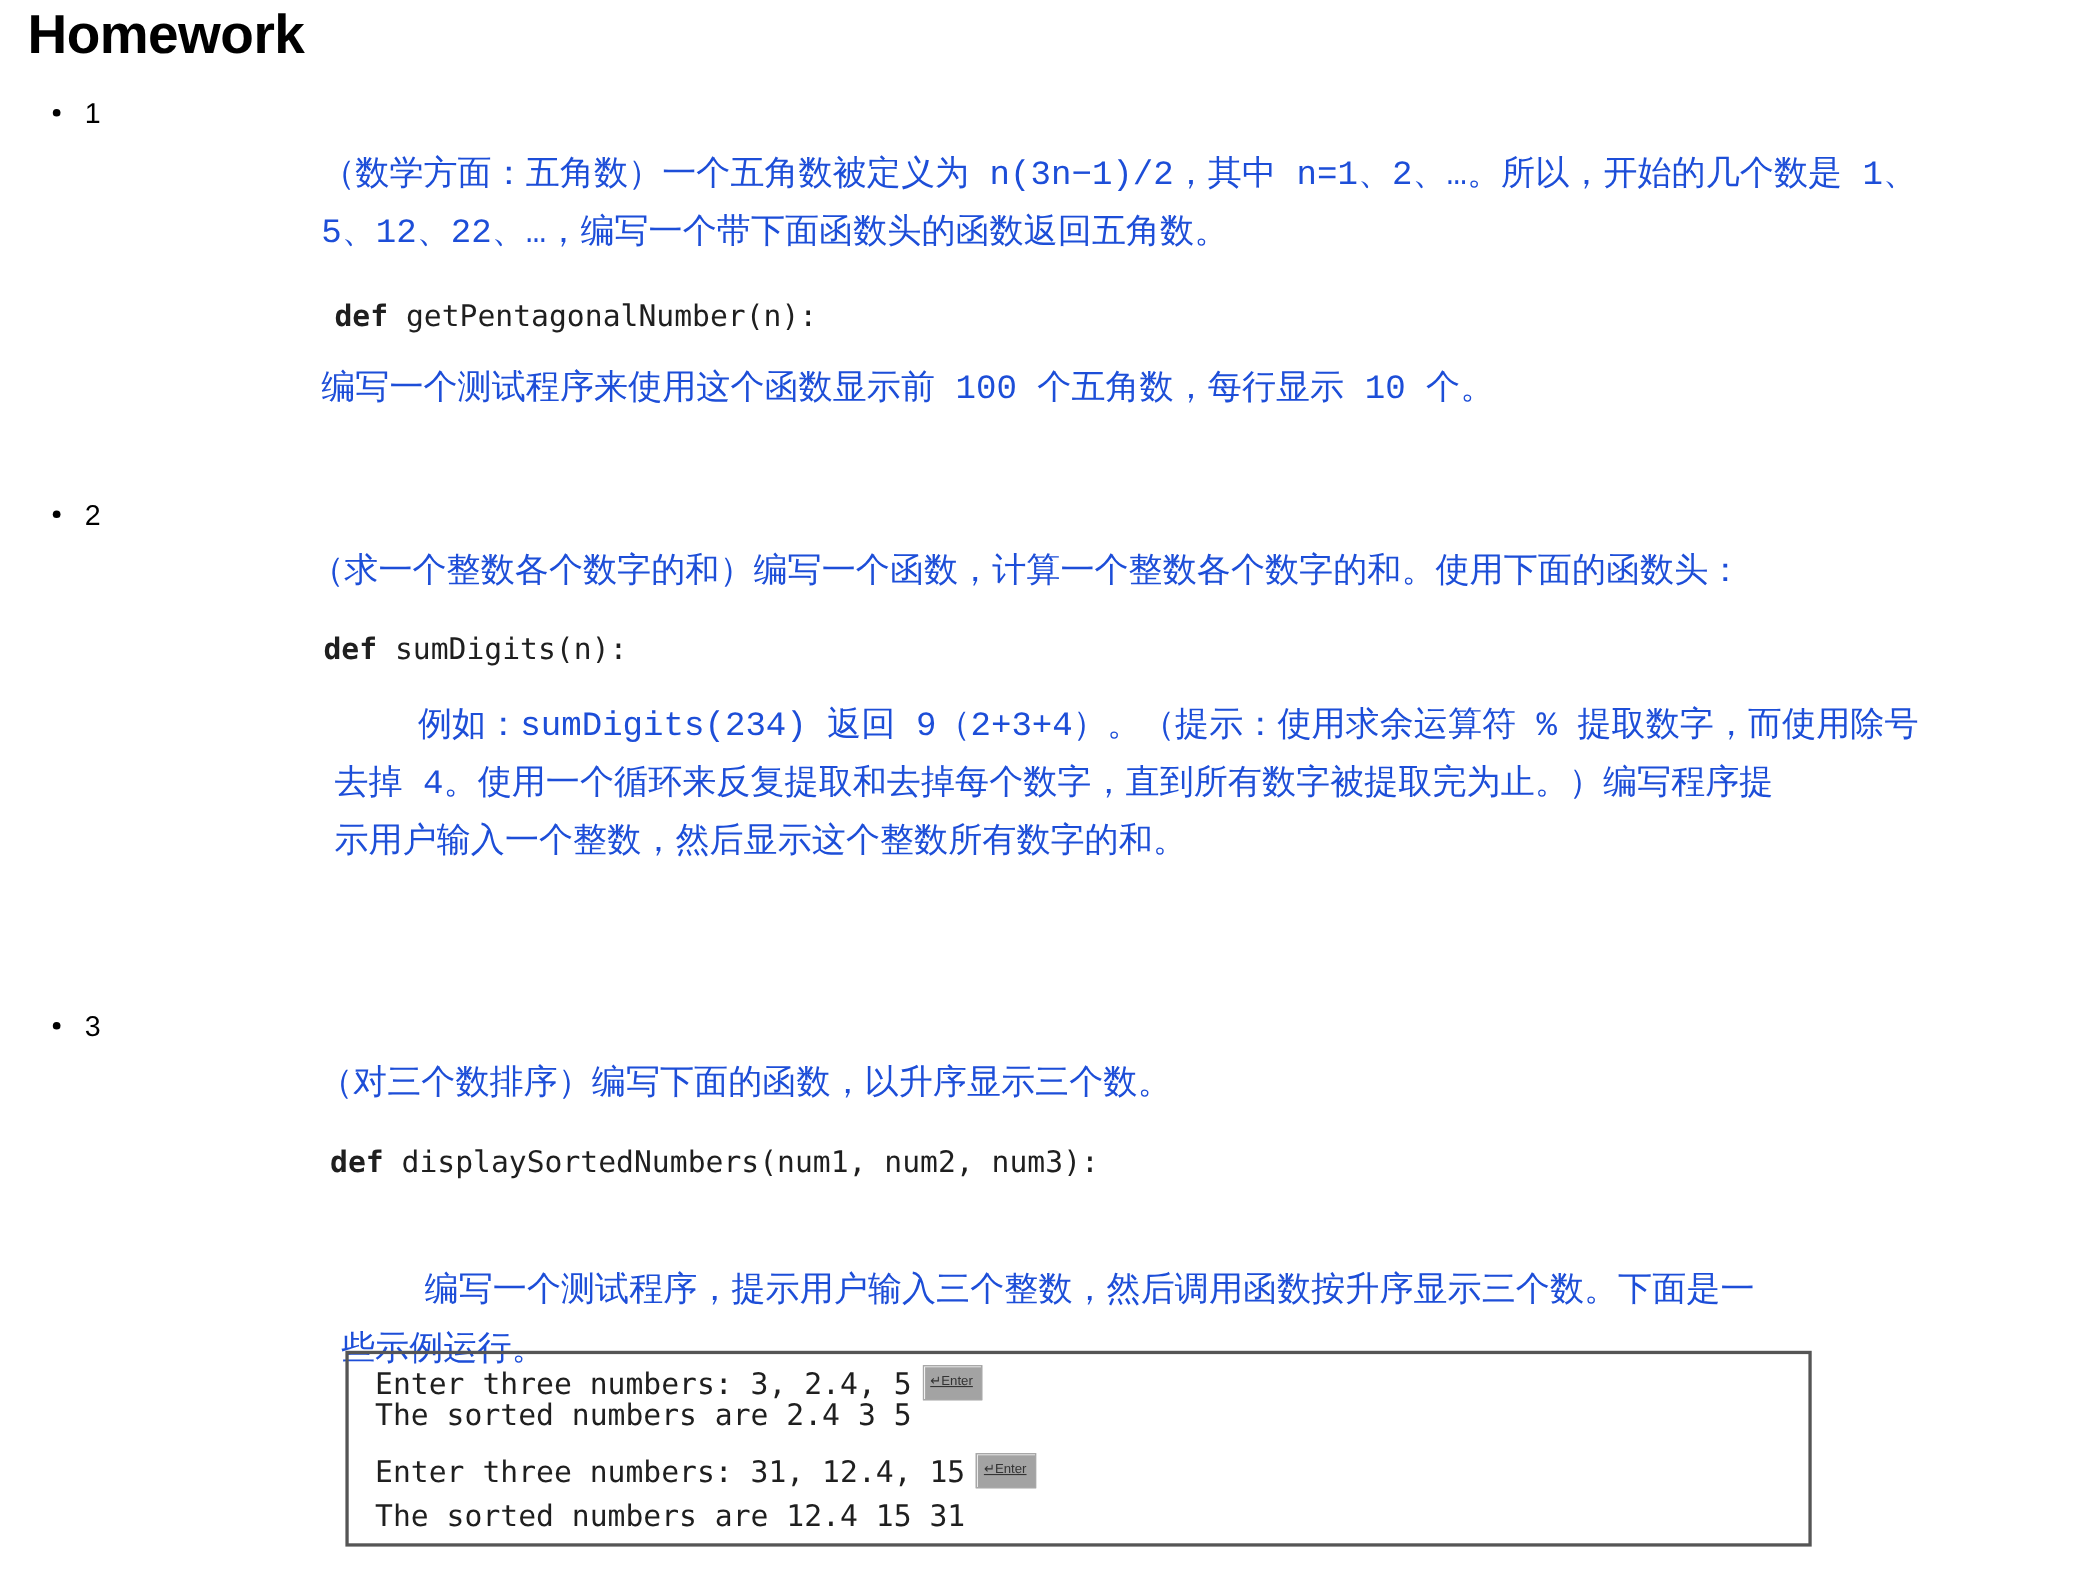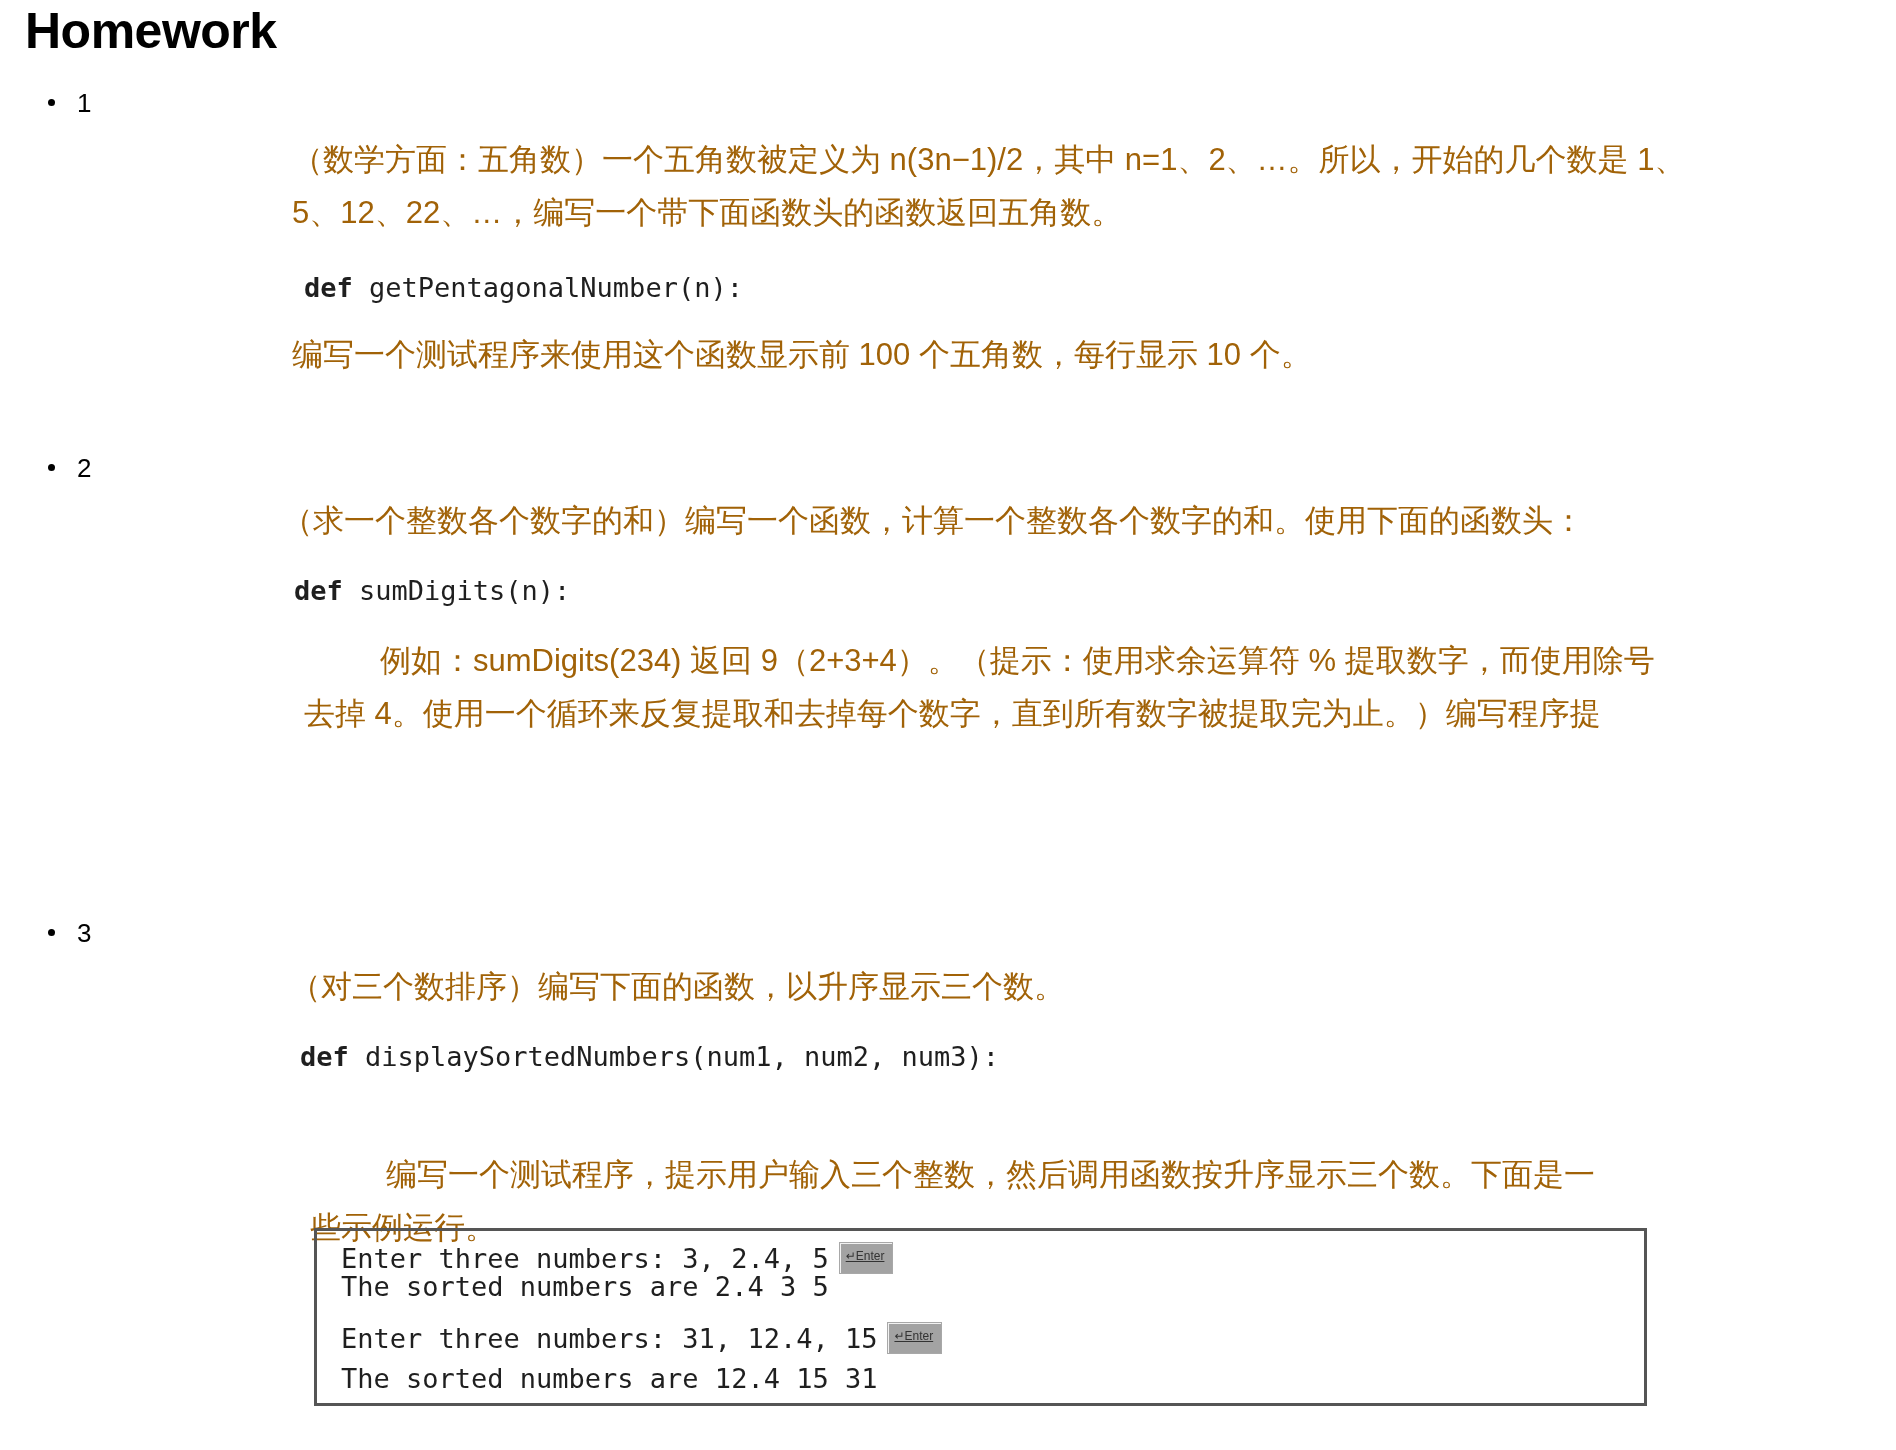--- a/index.html
+++ b/index.html
@@ -15,22 +15,22 @@
   .bullet {
     position: absolute; left: 48px;
     font-family: "Liberation Sans", sans-serif; font-size: 26px;
   }
   .bullet .dot {
     display: inline-block; width: 7px; height: 7px; border-radius: 50%;
     background: #000; vertical-align: middle; margin-right: 22px; position: relative; top: -3px;
   }
   .scan {
     position: absolute;
-    font-family: Liberation Sans, sans-serif;
-    color: #a16207;
+    font-family: Liberation Mono, monospace;
+    color: #1d4ed8;
     font-size: 31px;
     line-height: 53px;
     filter: blur(0.4px);
   }
   .scan .line { white-space: nowrap; }
   .scan .indent { padding-left: 76px; }
   .code {
     position: absolute;
     font-family: "DejaVu Sans Mono", monospace;
     font-size: 27px; color: #1f1f1f;
@@ -76,20 +76,21 @@
 <div class="bullet" style="top:453px">
   <span class="dot"></span><span>2</span>
 </div>
 <div class="scan" style="left:282px; top:494px;">
   <div class="line">（求一个整数各个数字的和）编写一个函数，计算一个整数各个数字的和。使用下面的函数头：</div>
 </div>
 <div class="code" style="left:294px; top:575px;"><span class="kw">def</span><span> sumDigits(n):</span></div>
 <div class="scan" style="left:304px; top:634px;">
   <div class="line indent">例如：sumDigits(234) 返回 9（2+3+4）。（提示：使用求余运算符 % 提取数字，而使用除号</div>
   <div class="line">去掉 4。使用一个循环来反复提取和去掉每个数字，直到所有数字被提取完为止。）编写程序提</div>
+  <div class="line">示用户输入一个整数，然后显示这个整数所有数字的和。</div>
 </div>
 
 <div class="bullet" style="top:918px">
   <span class="dot"></span><span>3</span>
 </div>
 <div class="scan" style="left:290px; top:960px;">
   <div class="line">（对三个数排序）编写下面的函数，以升序显示三个数。</div>
 </div>
 <div class="code" style="left:300px; top:1041px;text-align:right;"><span class="kw">def</span><span> displaySortedNumbers(num1, num2, num3):</span></div>
 <div class="scan" style="left:310px; top:1101px;margin-top:47px;">

